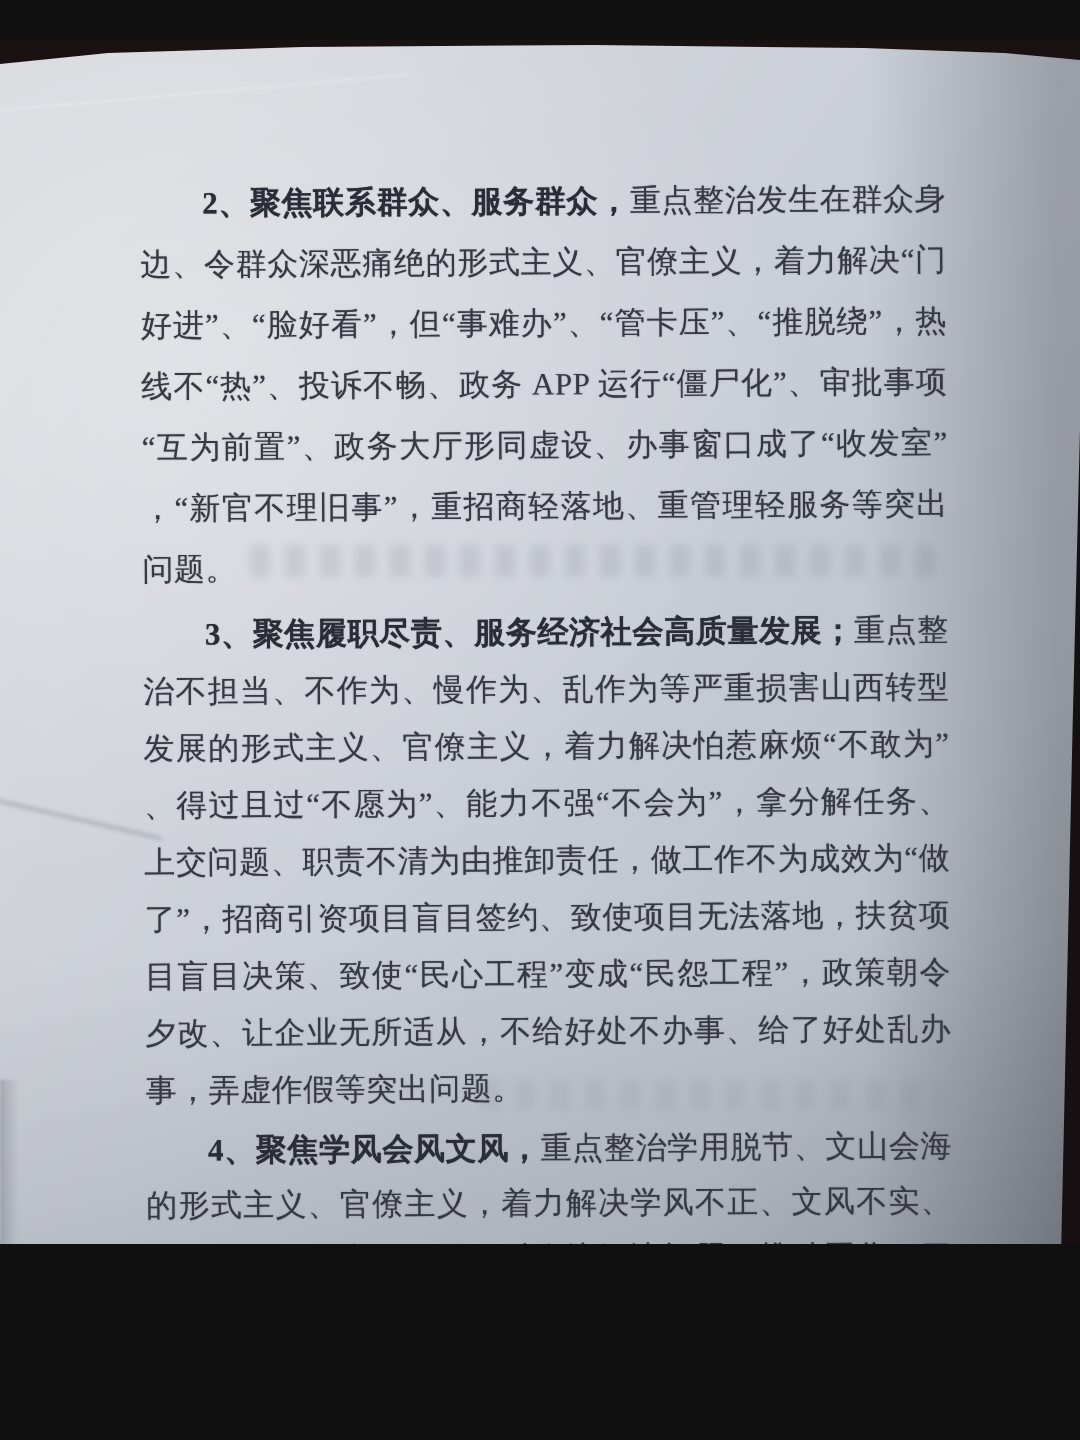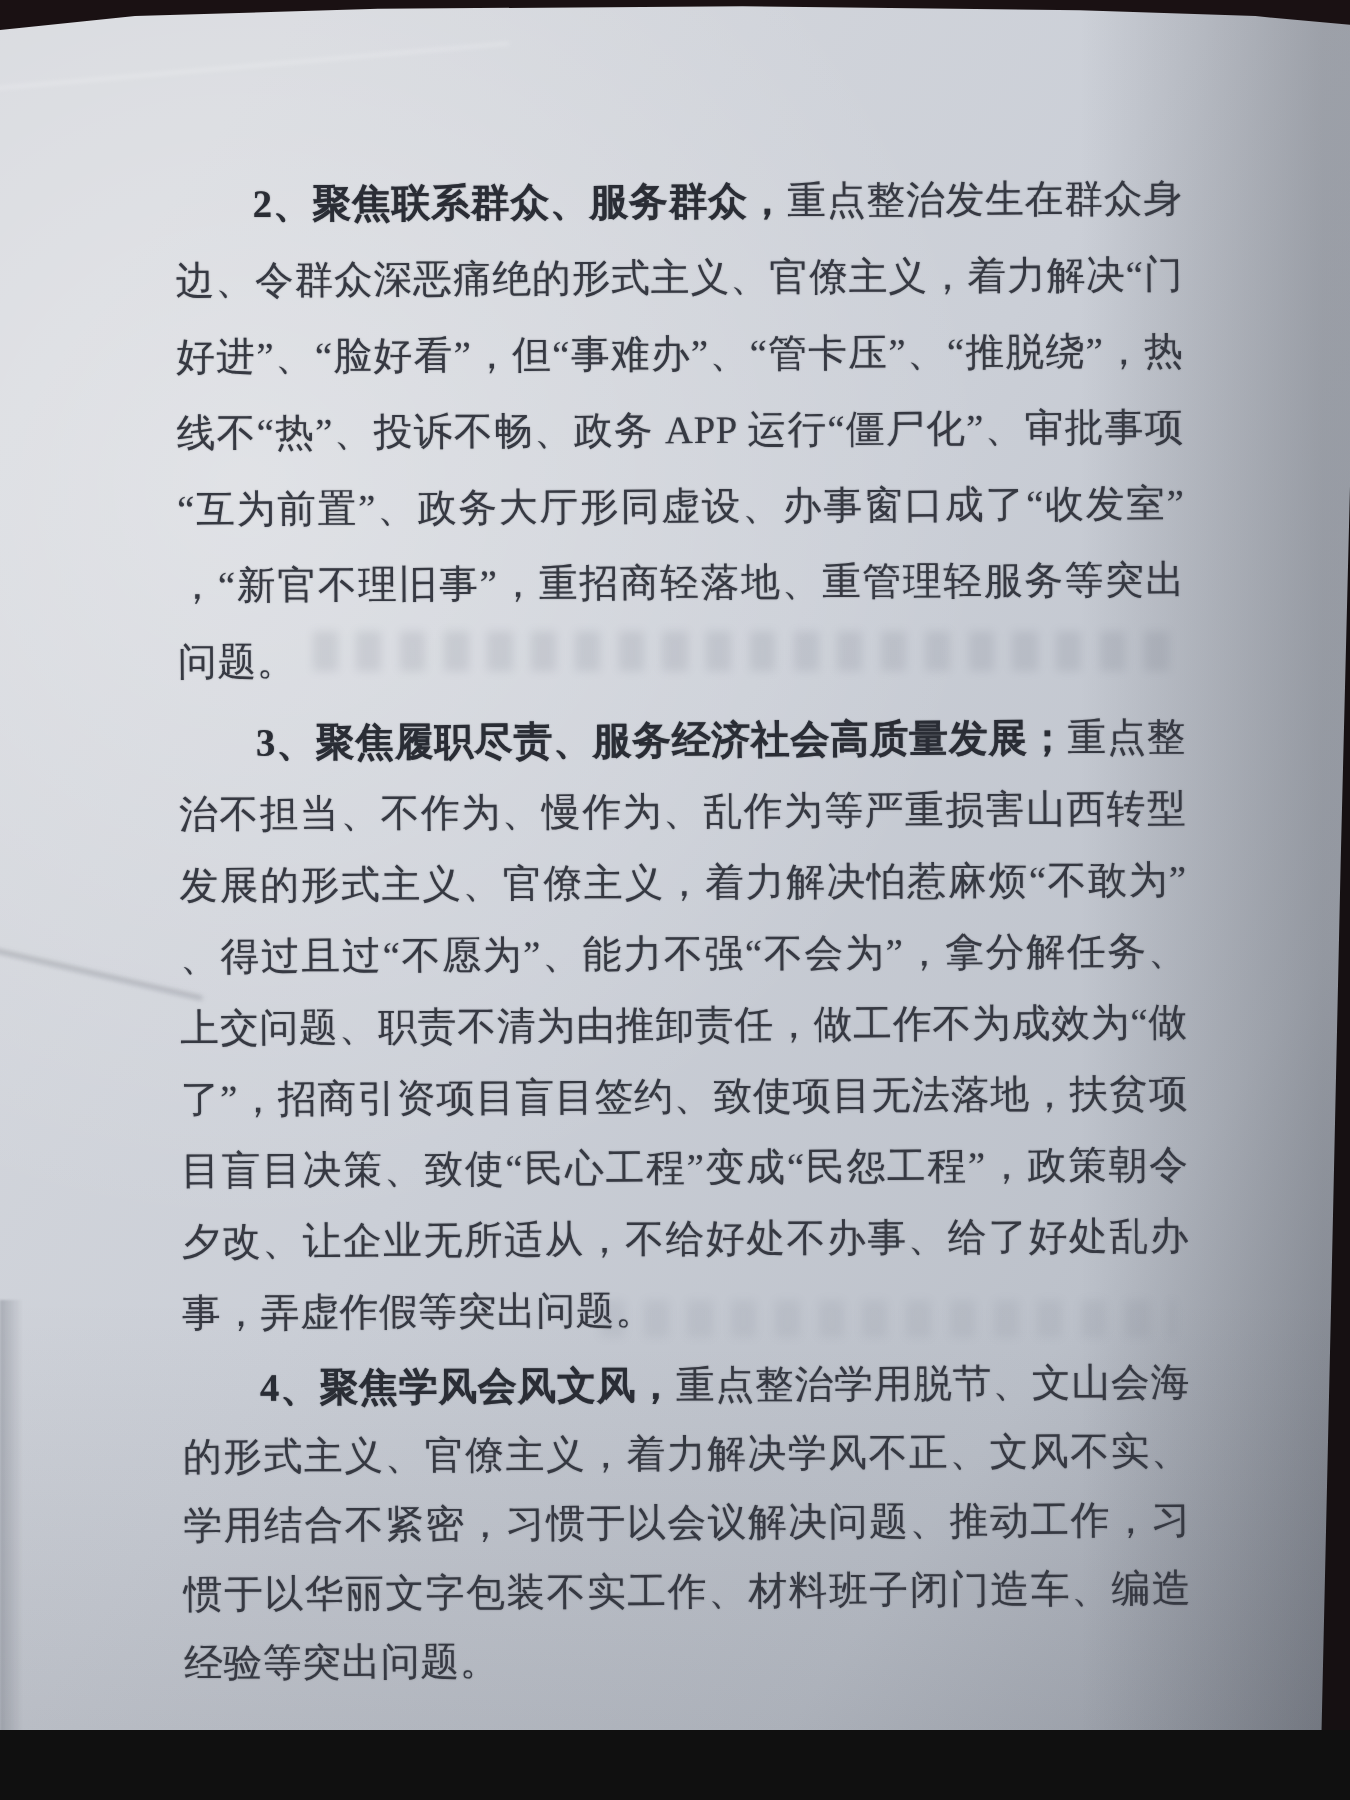--- a/index.html
+++ b/index.html
@@ -4,28 +4,29 @@
 <style>
   html, body {
     margin: 0;
     padding: 0;
     background: #101010;
     font-family: "Liberation Serif", "DejaVu Serif", serif;
   }
   .stage {
     position: relative;
     width: 1080px;
-    height: 1384px;
+    height: 1204px;
     overflow: hidden;
     
     background:
       radial-gradient(90% 70% at 18% 28%, rgba(255,255,255,0.30), rgba(255,255,255,0) 62%),
       linear-gradient(to right, rgba(25,28,36,0) 80%, rgba(25,28,36,0.25) 98%),
       linear-gradient(to bottom, rgba(25,28,36,0) 75%, rgba(25,28,36,0.10) 100%),
       linear-gradient(125deg, #d7d9de 12%, #cbcfd7 48%, #bcc1ca 78%, #9da2ac 100%);
+    margin-top: 40px;
   }
 
   
   .table-top {
     position: absolute;
     top: 0; left: 0;
     width: 1080px; height: 28px;
     background: #1a1113;
     clip-path: polygon(0 0, 100% 0, 100% 71%, 93% 46%, 80% 29%, 55% 18%, 28% 25%, 10% 46%, 0 86%);
   }

